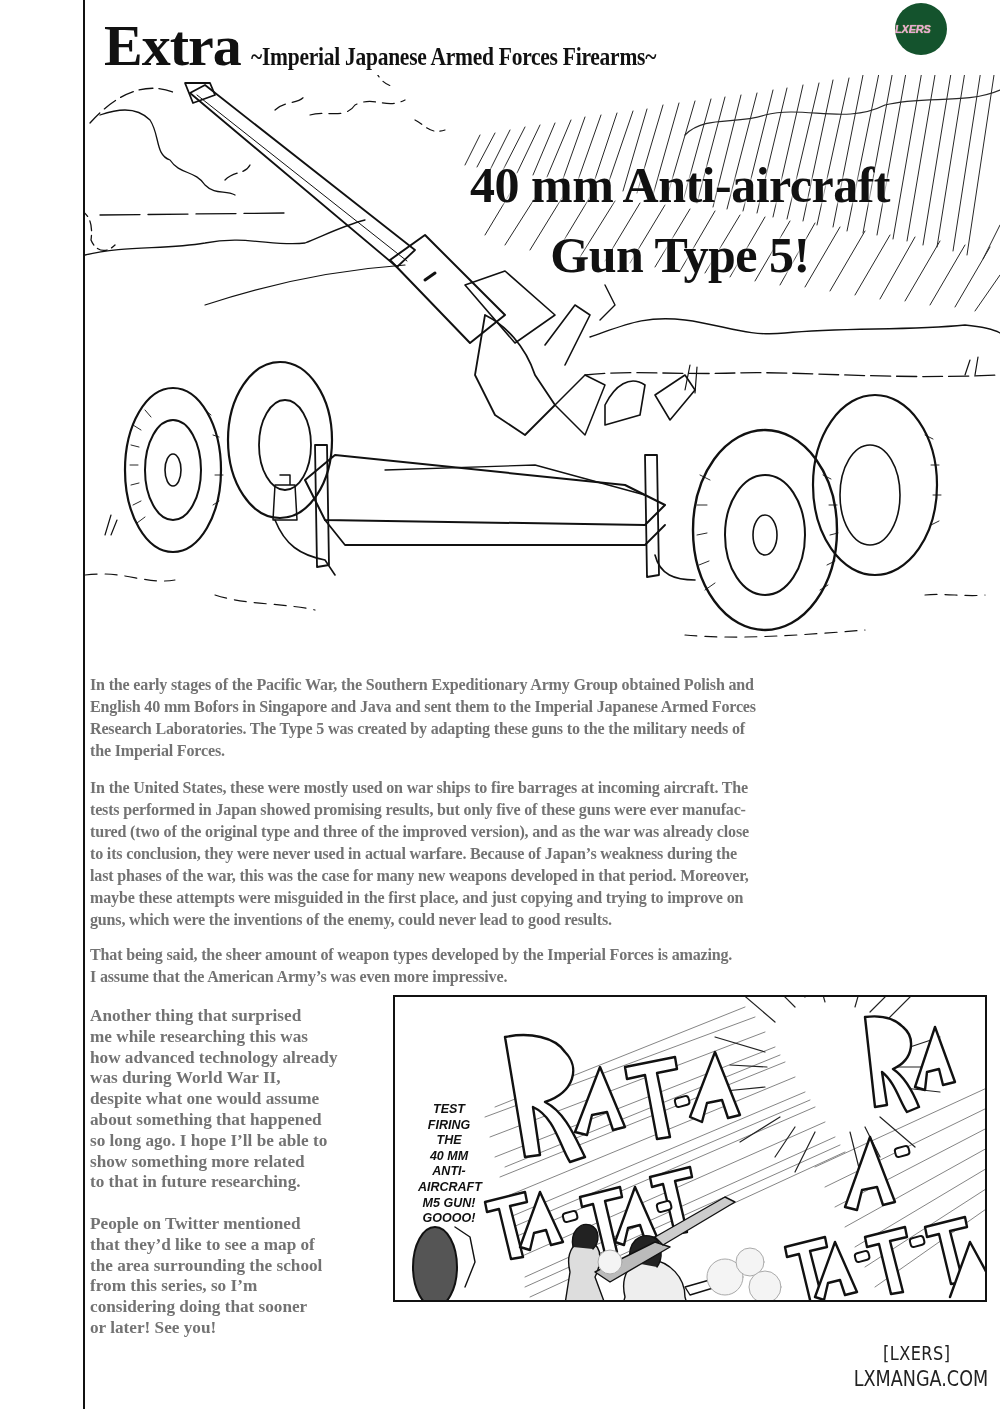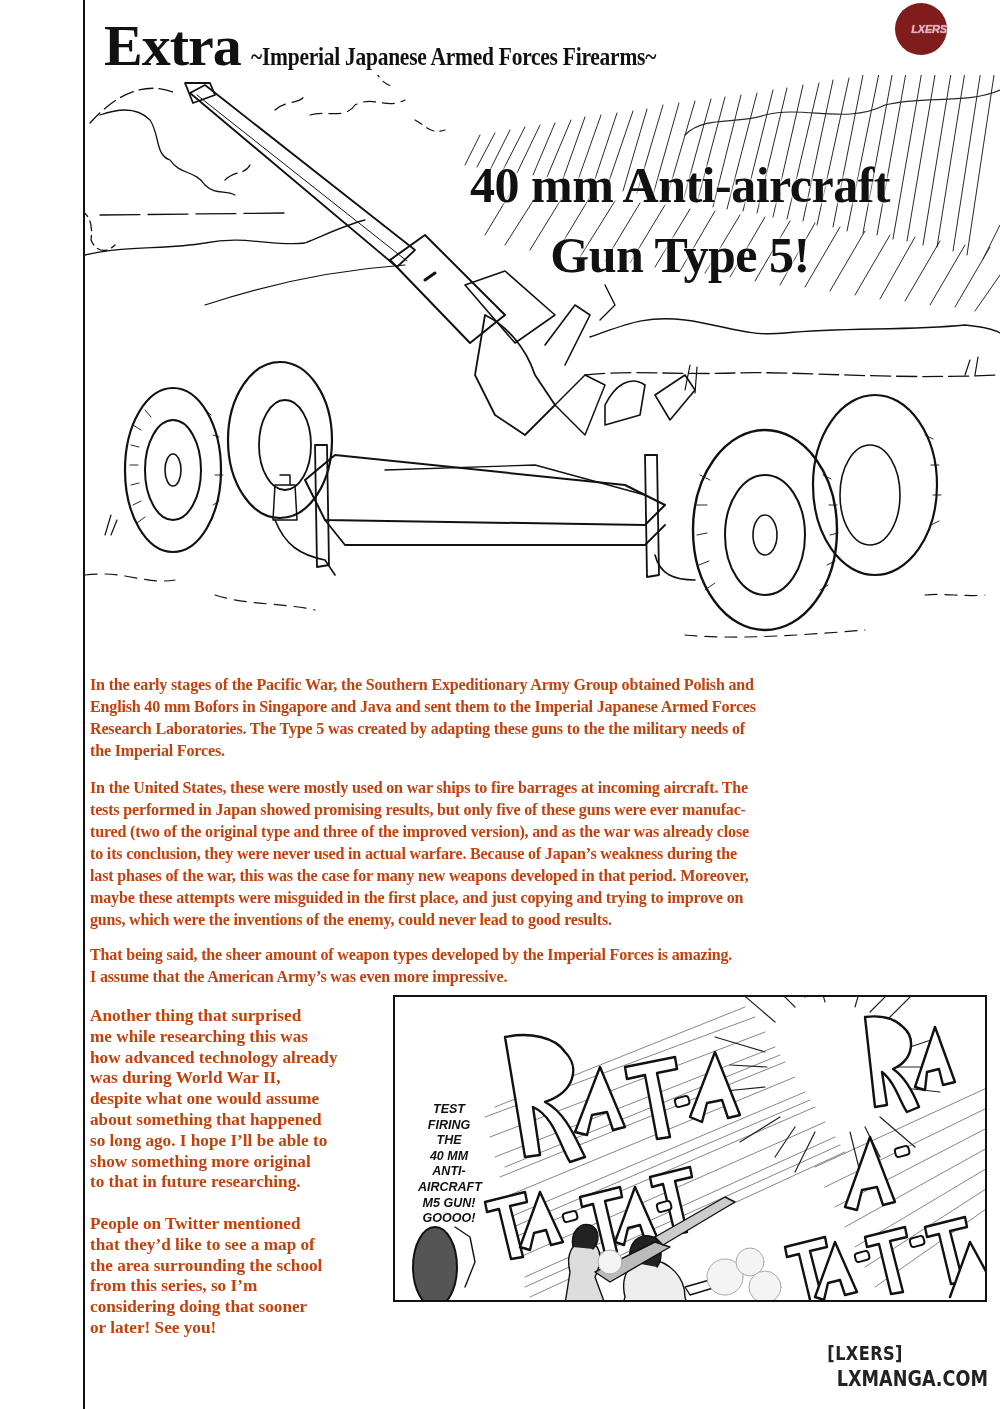--- a/index.html
+++ b/index.html
@@ -1,38 +1,38 @@
 <!DOCTYPE html>
 <html><head>
 <meta charset="utf-8">
 <style>
   html, body { margin: 0; padding: 0; background: #ffffff; }
   body { width: 1000px; height: 1409px; position: relative; overflow: hidden; font-family: "Liberation Serif", serif; color: #111; }
   .left-rule { position: absolute; left: 83px; top: 0; width: 2px; height: 1409px; background: #111; }
   .header { position: absolute; left: 104px; top: 12px; white-space: nowrap; }
   .header .extra { font-family: Liberation Serif, serif; font-weight: bold; font-size: 58px; letter-spacing: -1px; vertical-align: baseline; }
   .header .subtitle { font-family: "Liberation Serif", serif; font-weight: bold; font-size: 25px; letter-spacing: -0.3px; margin-left: 6px; transform: scaleX(0.86); display: inline-block; transform-origin: left bottom; }
-  .badge { position: absolute; left: 895px; top: 3px; width: 52px; height: 52px; border-radius: 50%; background: #7f1d1d; display: flex; align-items: center; justify-content: flex-end; }
+  .badge { position: absolute; left: 895px; top: 3px; width: 52px; height: 52px; border-radius: 50%; background: #14532d; display: flex; align-items: center; justify-content: flex-start; }
   .badge span { font-family: "Liberation Sans", sans-serif; font-weight: bold; font-style: italic; font-size: 11px; color: #e6a8d8; letter-spacing: -0.2px; text-shadow: 0 0 1px #f3e37a; }
   .illustration { position: absolute; left: 85px; top: 75px; width: 915px; height: 570px; }
   .big-title { position: absolute; left: 415px; top: 138px; width: 530px; text-align: center; font-family: "Liberation Serif", serif; font-weight: bold; font-size: 50px; line-height: 70px; letter-spacing: -0.5px; color: #111; text-shadow: 0 0 4px #fff, 0 0 6px #fff; margin-top: 12px; }
-  .text-block { position: absolute; font-family: "Liberation Serif", serif; font-weight: bold; color: #c2410c; }
+  .text-block { position: absolute; font-family: "Liberation Serif", serif; font-weight: bold; color: #737373; }
   .narrow { letter-spacing: -0.2px; }
   .p1 { left: 90px; top: 674px; width: 900px; font-size: 17.3px; line-height: 22px; }
   .p2 { left: 90px; top: 777px; width: 900px; font-size: 17.3px; line-height: 22px; }
   .p3 { left: 90px; top: 944px; width: 900px; font-size: 17.3px; line-height: 22px; }
   .p4 { left: 90px; top: 1006px; width: 300px; font-size: 17.2px; line-height: 20.8px; }
   .p5 { left: 90px; top: 1214px; width: 300px; font-size: 17.2px; line-height: 20.8px; }
   .p1 span, .p2 span, .p3 span { display: block; white-space: nowrap; transform: scaleX(0.93); transform-origin: left; }
   .p4 span, .p5 span { display: block; white-space: nowrap; }
   .panel { position: absolute; left: 393px; top: 995px; width: 594px; height: 307px; border: 2px solid #111; box-sizing: border-box; overflow: hidden; background: #fff; }
   .panel svg { position: absolute; left: 0; top: 0; }
   .caption { position: absolute; left: 418px; top: 1102px; width: 62px; text-align: center; font-family: "Liberation Sans", sans-serif; font-weight: bold; font-style: italic; font-size: 12.5px; line-height: 15.6px; color: #111; }
   .caption span { display: block; }
-  .watermark { position: absolute; right: 12px; top: 1342px; text-align: left; font-family: "DejaVu Sans", sans-serif; font-weight: bold; color: #222; }
+  .watermark { position: absolute; right: 12px; top: 1342px; text-align: center; font-family: "DejaVu Sans", sans-serif; font-weight: normal; color: #222; }
   .watermark .wm1 { font-size: 19px; letter-spacing: 0.5px; transform: scaleX(0.85); transform-origin: right; display: block; }
   .watermark .wm2 { font-size: 22px; letter-spacing: 0px; transform: scaleX(0.8); transform-origin: right; display: block; margin-top: 2px; }
 </style>
 </head>
 <body>
 
 <div class="left-rule"></div>
 
 <div class="header">
   <span class="extra">Extra</span>
@@ -141,21 +141,21 @@
 </div>
 
 <div class="text-block p4">
   <span>Another thing that surprised</span>
   <span>me while researching this was</span>
   <span>how advanced technology already</span>
   <span>was during World War II,</span>
   <span>despite what one would assume</span>
   <span>about something that happened</span>
   <span>so long ago. I hope I’ll be able to</span>
-  <span>show something more original</span>
+  <span>show something more related</span>
   <span>to that in future researching.</span>
 </div>
 
 <div class="text-block p5">
   <span>People on Twitter mentioned</span>
   <span>that they’d like to see a map of</span>
   <span>the area surrounding the school</span>
   <span>from this series, so I’m</span>
   <span>considering doing that sooner</span>
   <span>or later! See you!</span>

